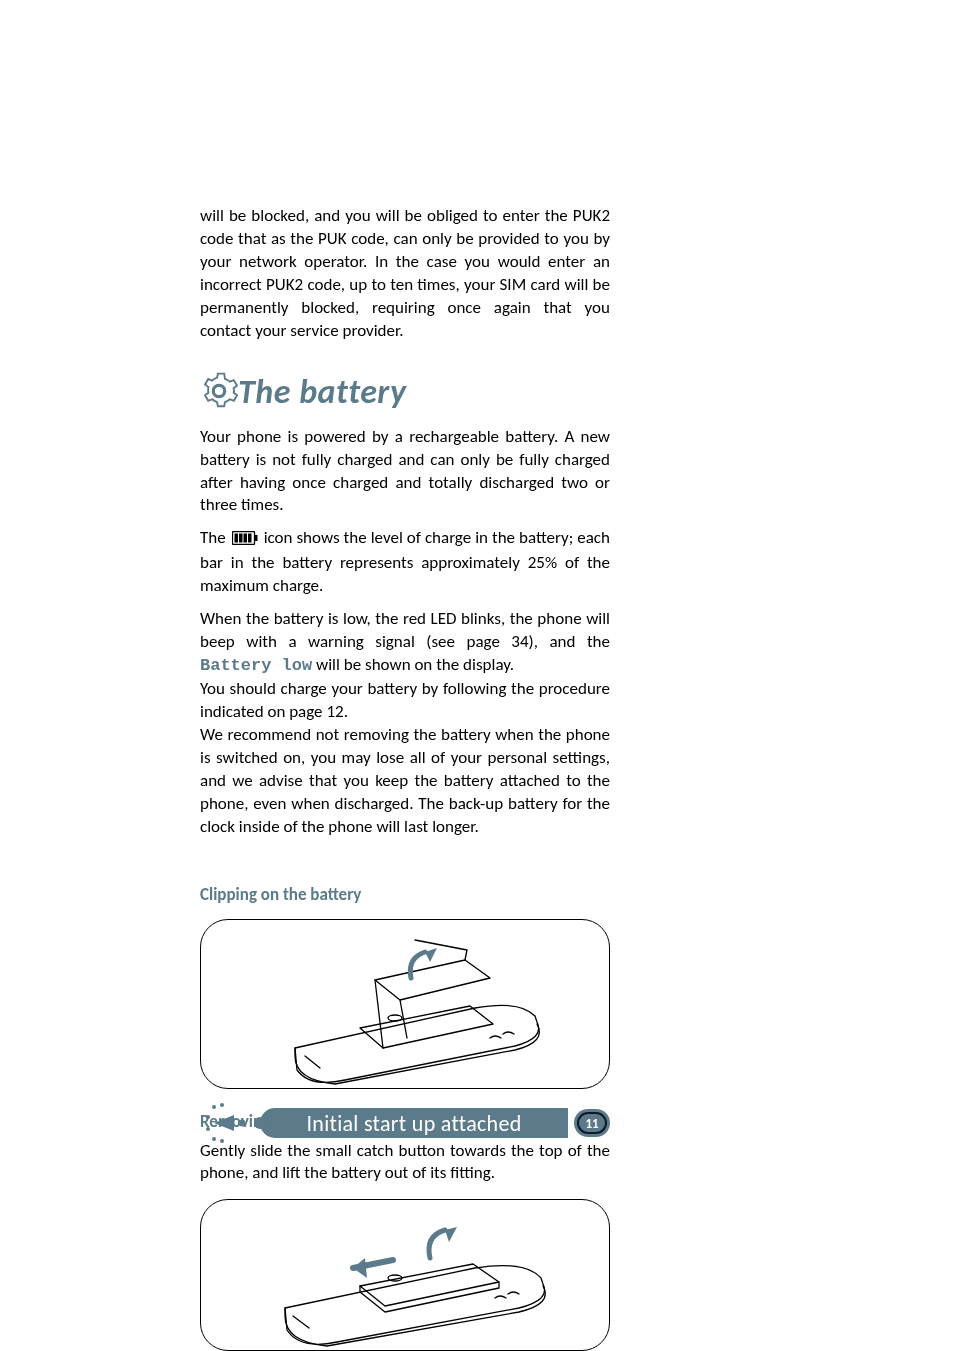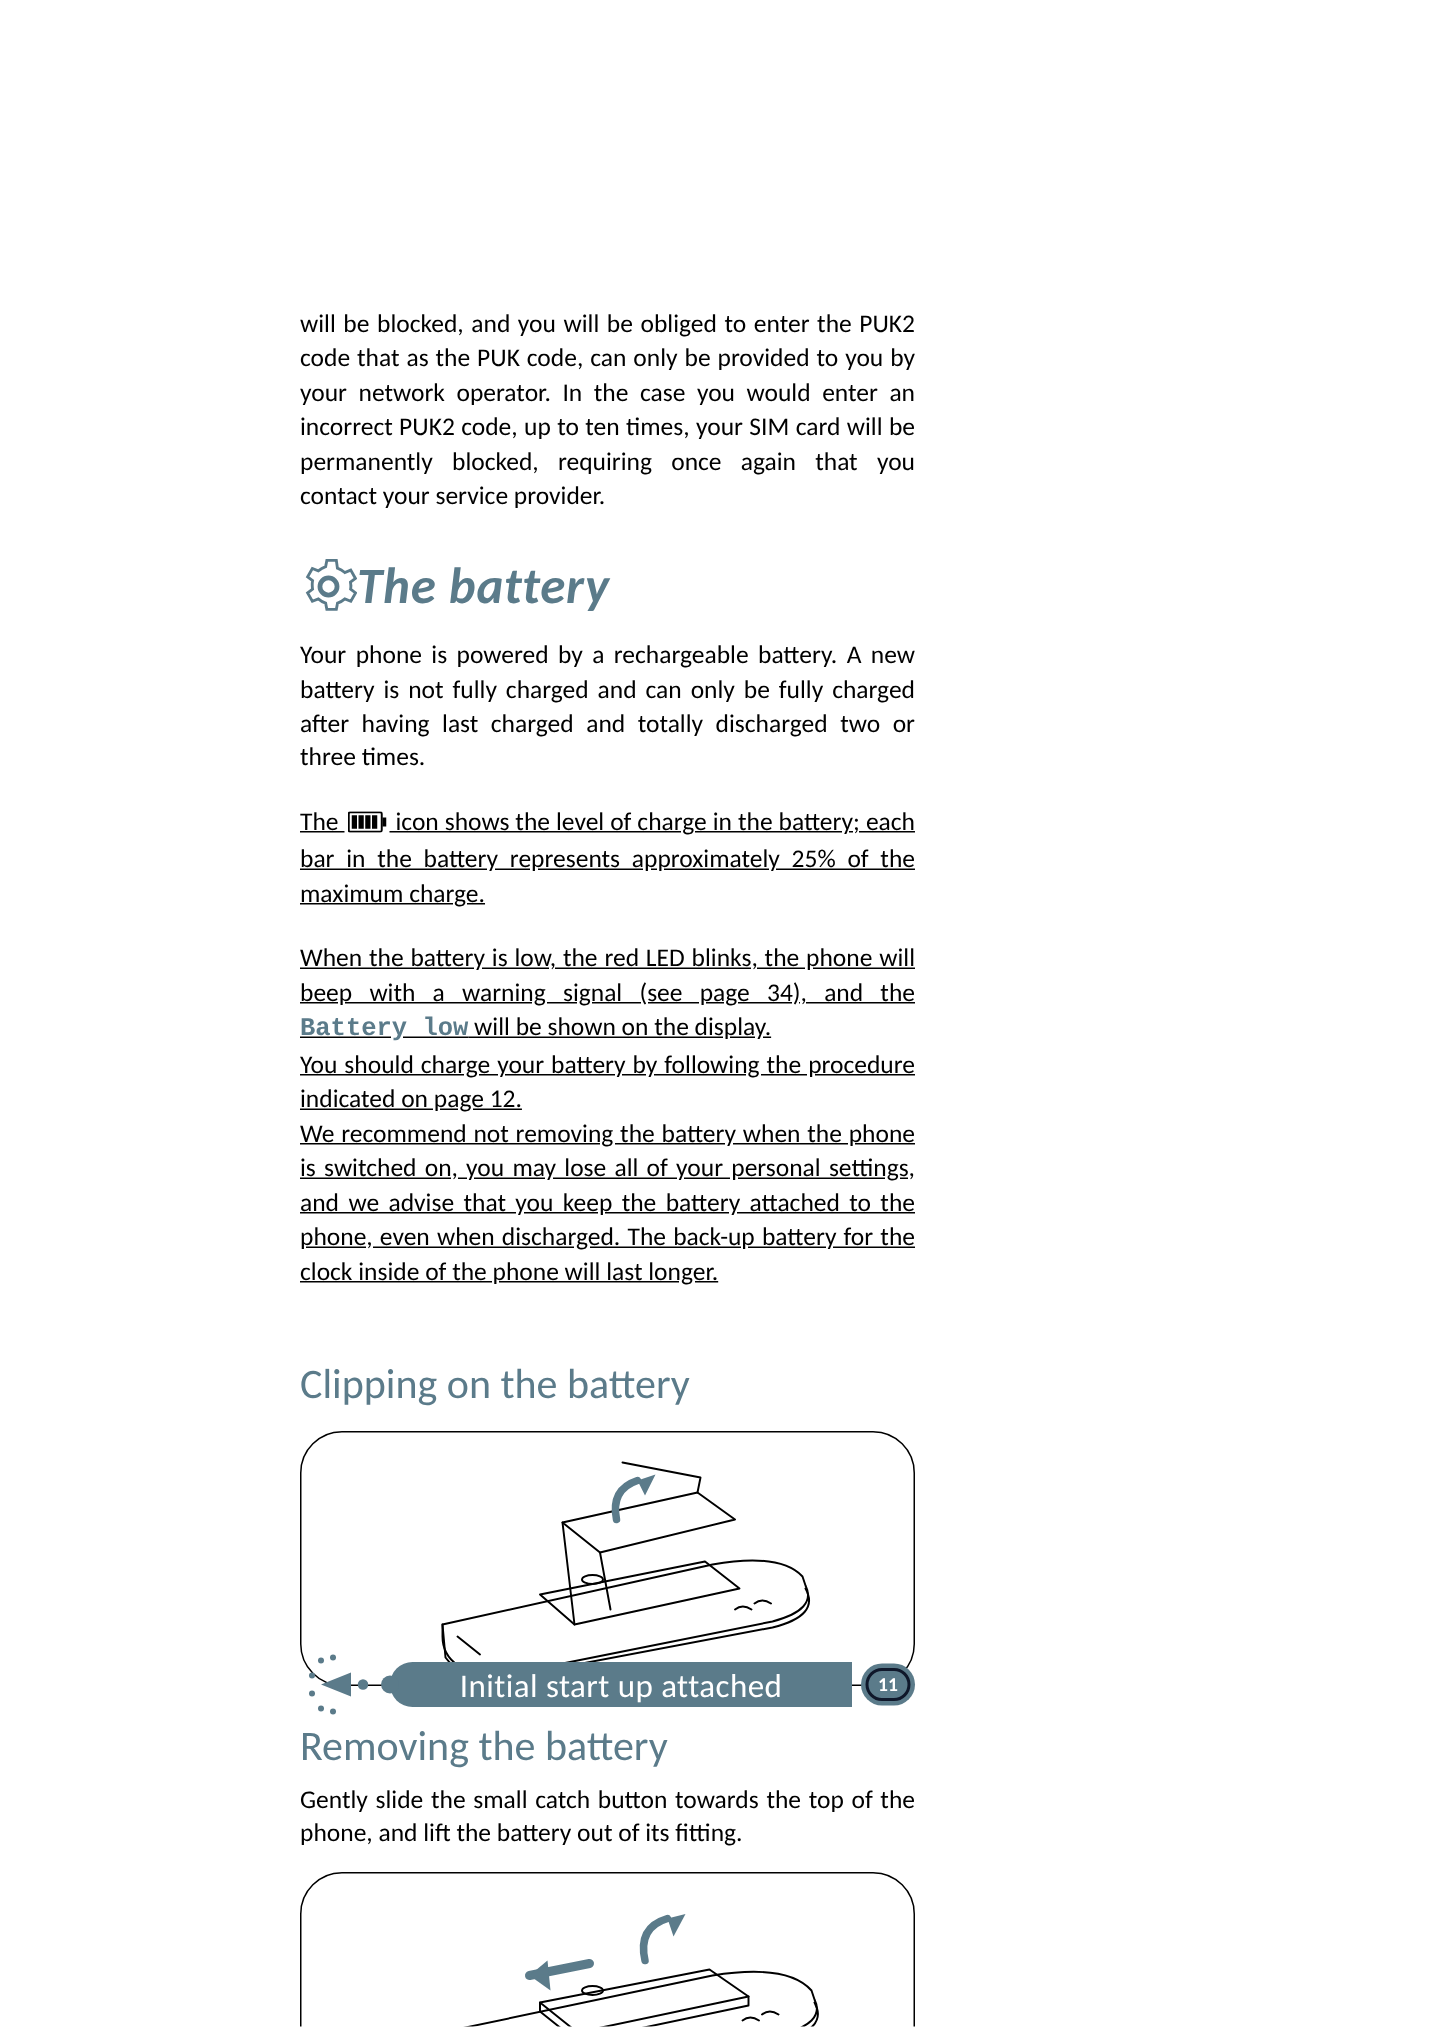--- a/index.html
+++ b/index.html
@@ -10,38 +10,38 @@
     padding: 205px 200px 0 200px;
     position: relative;
     color: #000;
   }
   .body-text {
     font-size: 17px;
     line-height: 1.35;
     color: #000;
     text-align: justify;
   }
-  .body-text + .body-text { margin-top: 20px; text-decoration: underline; }
+  .body-text + .body-text { margin-top: 10px; }
   .section-title {
     display: flex;
     align-items: center;
     margin-top: 28px;
     margin-bottom: 14px;
   }
   .section-title .gear-icon { width: 38px; height: 38px; color: #5b7b8a; }
   .section-title h1 {
     font-size: 34px;
     font-weight: 700;
     font-style: italic;
     color: #5b7b8a;
     letter-spacing: 0.5px;
   }
   .sub-title {
-    font-size: 28px;
-    font-weight: 400;
+    font-size: 17px;
+    font-weight: 700;
     color: #5b7b8a;
     margin-top: 22px;
     margin-bottom: 8px;
   }
   .mono {
     font-family: "Courier New", monospace;
     font-weight: bold;
     color: #5b7b8a;
     font-size: 17px;
   }
@@ -130,21 +130,21 @@
   <div class="section-title">
     <span class="gear-icon">
       <svg viewBox="0 0 24 24" width="38" height="38" fill="#5b7b8a">
         <path d="M12 8a4 4 0 1 0 0 8 4 4 0 0 0 0-8zm9.4 4c0-.6-.05-1.2-.15-1.8l2.1-1.6-2-3.5-2.5 1a9.3 9.3 0 0 0-3.1-1.8L15.3 1h-4l-.5 2.6a9.3 9.3 0 0 0-3.1 1.8l-2.5-1-2 3.5 2.1 1.6c-.1.6-.15 1.2-.15 1.8s.05 1.2.15 1.8l-2.1 1.6 2 3.5 2.5-1a9.3 9.3 0 0 0 3.1 1.8l.5 2.6h4l.5-2.6a9.3 9.3 0 0 0 3.1-1.8l2.5 1 2-3.5-2.1-1.6c.1-.6.15-1.2.15-1.8z" fill="none" stroke="#5b7b8a" stroke-width="1.2"></path>
         <circle cx="12" cy="12" r="3.2" fill="none" stroke="#5b7b8a" stroke-width="1.2"></circle>
       </svg>
     </span>
     <h1>The battery</h1>
   </div>
 
-  <p class="body-text">Your phone is powered by a rechargeable battery.  A new battery is not fully charged and can only be fully charged after having last charged and totally discharged two or three times.</p>
+  <p class="body-text">Your phone is powered by a rechargeable battery.  A new battery is not fully charged and can only be fully charged after having once charged and totally discharged two or three times.</p>
 
   <p class="body-text">
     <span>The </span><span class="battery-icon"><svg width="26" height="14" viewBox="0 0 26 14">
           <rect x="0.5" y="0.5" width="22" height="13" rx="1" fill="none" stroke="#000" stroke-width="1.3"></rect>
           <rect x="23" y="4" width="2.5" height="6" fill="#000"></rect>
           <rect x="2.5" y="2.5" width="3.5" height="9" fill="#000"></rect>
           <rect x="7" y="2.5" width="3.5" height="9" fill="#000"></rect>
           <rect x="11.5" y="2.5" width="3.5" height="9" fill="#000"></rect>
           <rect x="16" y="2.5" width="3.5" height="9" fill="#000"></rect>
         </svg></span><span> icon shows the level of charge in the battery; each bar in the battery represents approximately 25% of the maximum charge.</span>

